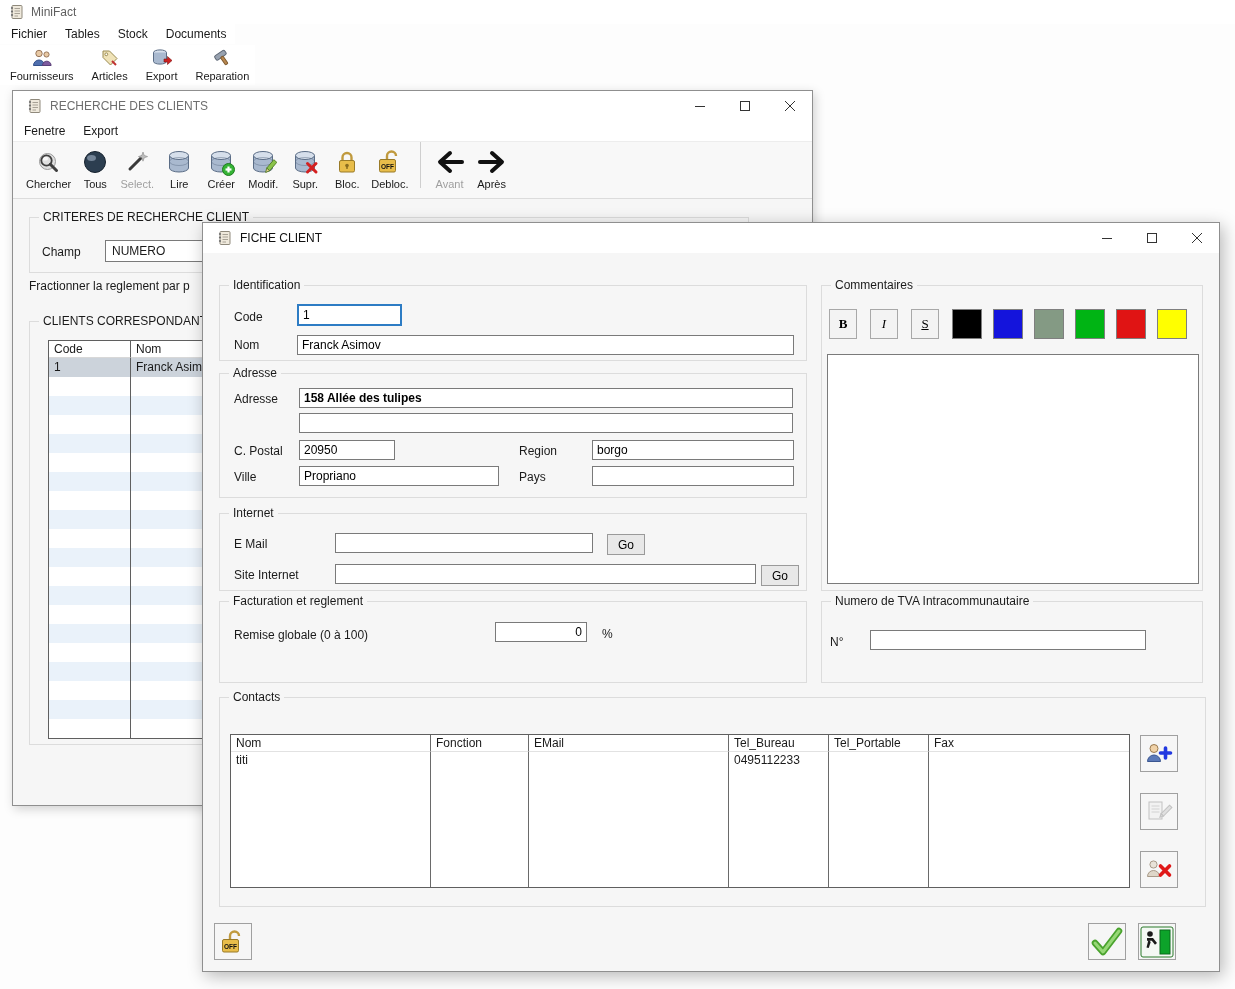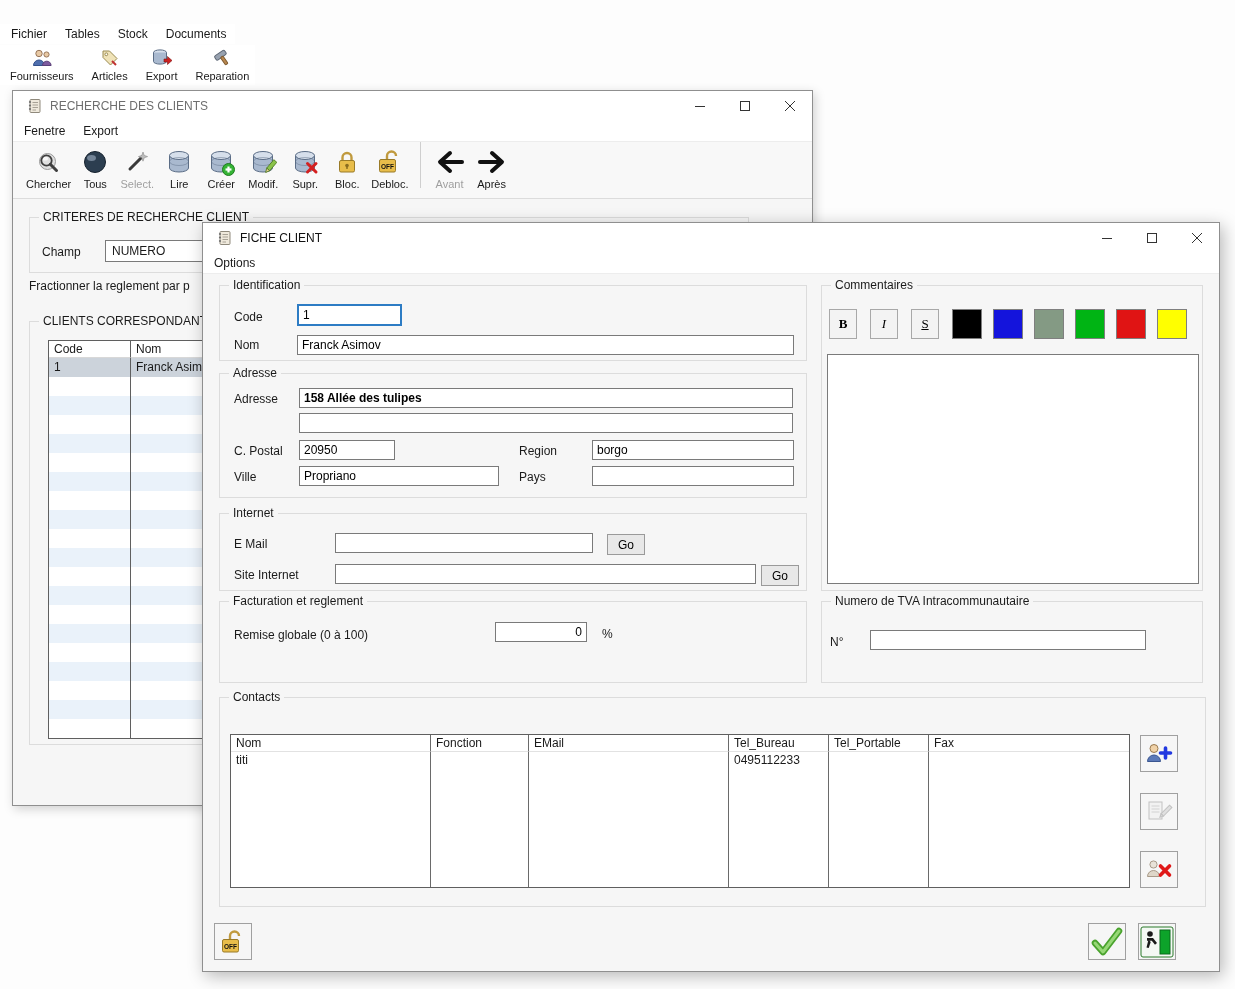--- a/index.html
+++ b/index.html
@@ -80,20 +80,35 @@
   .swatch{width:30px;height:30px;border:1px solid #7f7f7f;}
   .comment-area{position:absolute;background:#fff;border:1px solid #7a7a7a;font-size:12px;padding:2px 4px;}
 
   .sq-btn{position:absolute;width:38px;height:37px;background:#f6f6f6;border:1px solid #a0a0a0;display:flex;align-items:center;justify-content:center;padding:0;}
 </style>
 </head>
 <body>
 
 <div class="screen">
 
+  <div class="app-titlebar">
+    <span class="icn">
+        <svg width="16" height="16" viewBox="0 0 16 16">
+          <rect x="4" y="1.5" width="10" height="13" rx="1" fill="#efe9dc" stroke="#8f897c"></rect>
+          <line x1="6.5" y1="4.5" x2="12" y2="4.5" stroke="#a8a296"></line>
+          <line x1="6.5" y1="7" x2="12" y2="7" stroke="#a8a296"></line>
+          <line x1="6.5" y1="9.5" x2="12" y2="9.5" stroke="#a8a296"></line>
+          <line x1="6.5" y1="12" x2="10" y2="12" stroke="#a8a296"></line>
+          <circle cx="4" cy="4" r="1.1" fill="#6f6f6f"></circle>
+          <circle cx="4" cy="7.5" r="1.1" fill="#6f6f6f"></circle>
+          <circle cx="4" cy="11" r="1.1" fill="#6f6f6f"></circle>
+        </svg>
+      </span>
+    <span class="app-title-text">MiniFact</span>
+  </div>
   <div class="app-menubar" id="app-menubar">
       <div class="menu-item">Fichier</div>
       <div class="menu-item">Tables</div>
       <div class="menu-item">Stock</div>
       <div class="menu-item">Documents</div>
     </div>
   <div class="app-toolbar" id="app-toolbar">
       <div class="app-tool">
         <span class="tool-icon">
           <svg width="22" height="20" viewBox="0 0 22 20">
@@ -440,23 +455,20 @@
         <div class="win-btn">
             <span class="icn">
               <svg width="10" height="10" viewBox="0 0 10 10">
                 <line x1="0" y1="0" x2="10" y2="10" stroke="currentColor"></line>
                 <line x1="10" y1="0" x2="0" y2="10" stroke="currentColor"></line>
               </svg>
             </span>
           </div>
       </div>
     </header>
-    <nav class="menubar" id="client-menubar">
-        <div class="menu-item">Options</div>
-      </nav>
 
     <div class="group" style="left:16px;top:62px;width:588px;height:76px">
       <span class="legend">Identification</span>
       <label class="lbl" style="left:14px;top:24px">Code</label>
       <input class="tb focused" style="left: 77px; top: 18px; width: 105px; height: 22px;" value="1">
       <label class="lbl" style="left:14px;top:52px">Nom</label>
       <input class="tb" style="left: 77px; top: 49px; width: 497px; height: 20px;" value="Franck Asimov">
     </div>
 
     <div class="group" style="left:16px;top:150px;width:588px;height:125px">

